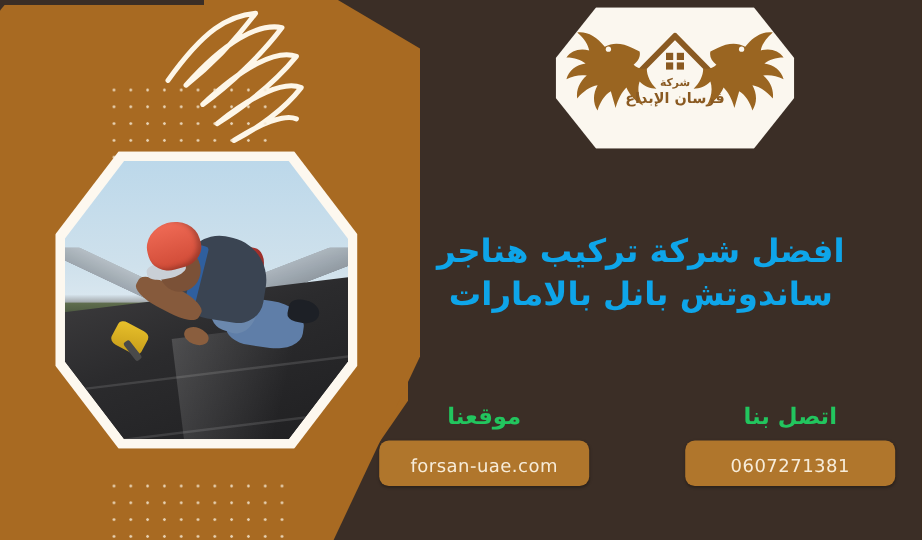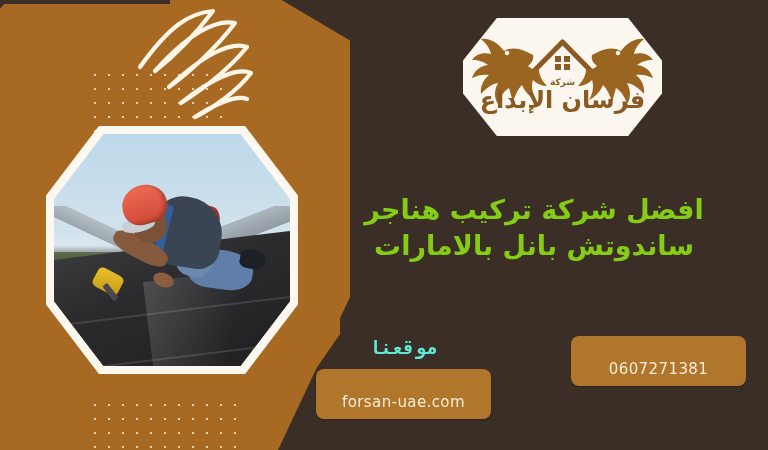--- a/index.html
+++ b/index.html
@@ -112,71 +112,69 @@
   .w-hand{ position:absolute; left:42%; top:60%; width:9%; height:6%;
         background:#8a5e3e; border-radius:50%; transform:rotate(20deg); }
 
   
   .logo-badge{
     position:absolute;
     left:463px; top:6px;
     width:199px; height:118px;
     background:#fbf7ef;
     clip-path: polygon(17% 0%, 83% 0%, 100% 36%, 100% 64%, 83% 100%, 17% 100%, 0% 64%, 0% 36%);
-    margin-top: 12px;
   }
   .logo-svg{ position:absolute; inset:0; width:100%; height:100%; }
   .logo-text{
     position:absolute; left:0; right:0; text-align:center;
     color:#8a5a22;
     font-weight:bold;
     line-height:1;
     direction:rtl;
   }
   .logo-t1{ top:60px; font-size:9px; letter-spacing:.5px; }
-  .logo-t2{ top:70px; font-size:24px; }
+  .logo-t2{ top:70px; font-size:12px; }
   .logo-t3{ top:90px; font-size:9px; }
 
   
   .headline{
     position:absolute;
     right:24px; top:192px;
     width:420px;
     text-align:center;
     direction:rtl;
-    color:#84cc16;
+    color:#0ea5e9;
     font-size:27px;
     font-weight:bold;
     line-height:1.32;
     letter-spacing:0px;
   }
   .contact-row{
     position:absolute;
     right:22px; top:336px;
     width:430px;
     display:flex;
     flex-direction:row;
     justify-content:space-between;
     direction:rtl;
   }
   .contact-col{ width:175px; text-align:center; }
   .contact-label{
-    color:#5eead4;
+    color:#22c55e;
     font-size:19px;
     font-weight:bold;
     direction:rtl;
     margin-bottom:9px;
-    font-family:Liberation Mono, monospace;
   }
   .contact-pill{
     display:block;
     background:#b0762c;
     color:#f7ecd9;
     border-radius:8px;
-    padding:24px 6px 8px;
+    padding:12px 6px 8px;
     font-size:15px;
     letter-spacing:.4px;
     direction:ltr;
     box-shadow:0 1px 2px rgba(0,0,0,.25);
   }
 </style>
 </head>
 <body>
 
 <div id="banner">
@@ -249,20 +247,21 @@
       </g>
     </svg>
     <div class="logo-text logo-t1">شركة</div>
     <div class="logo-text logo-t2">فرسان الإبداع</div>
   </div>
 
   <div class="headline">افضل شركة تركيب هناجر ساندوتش بانل بالامارات</div>
 
   <div class="contact-row">
     <div class="contact-col">
+      <div class="contact-label">اتصل بنا</div>
       <div class="contact-pill">0607271381</div>
     </div>
     <div class="contact-col">
       <div class="contact-label">موقعنا</div>
       <div class="contact-pill">forsan-uae.com</div>
     </div>
   </div>
 
 </div>
 

